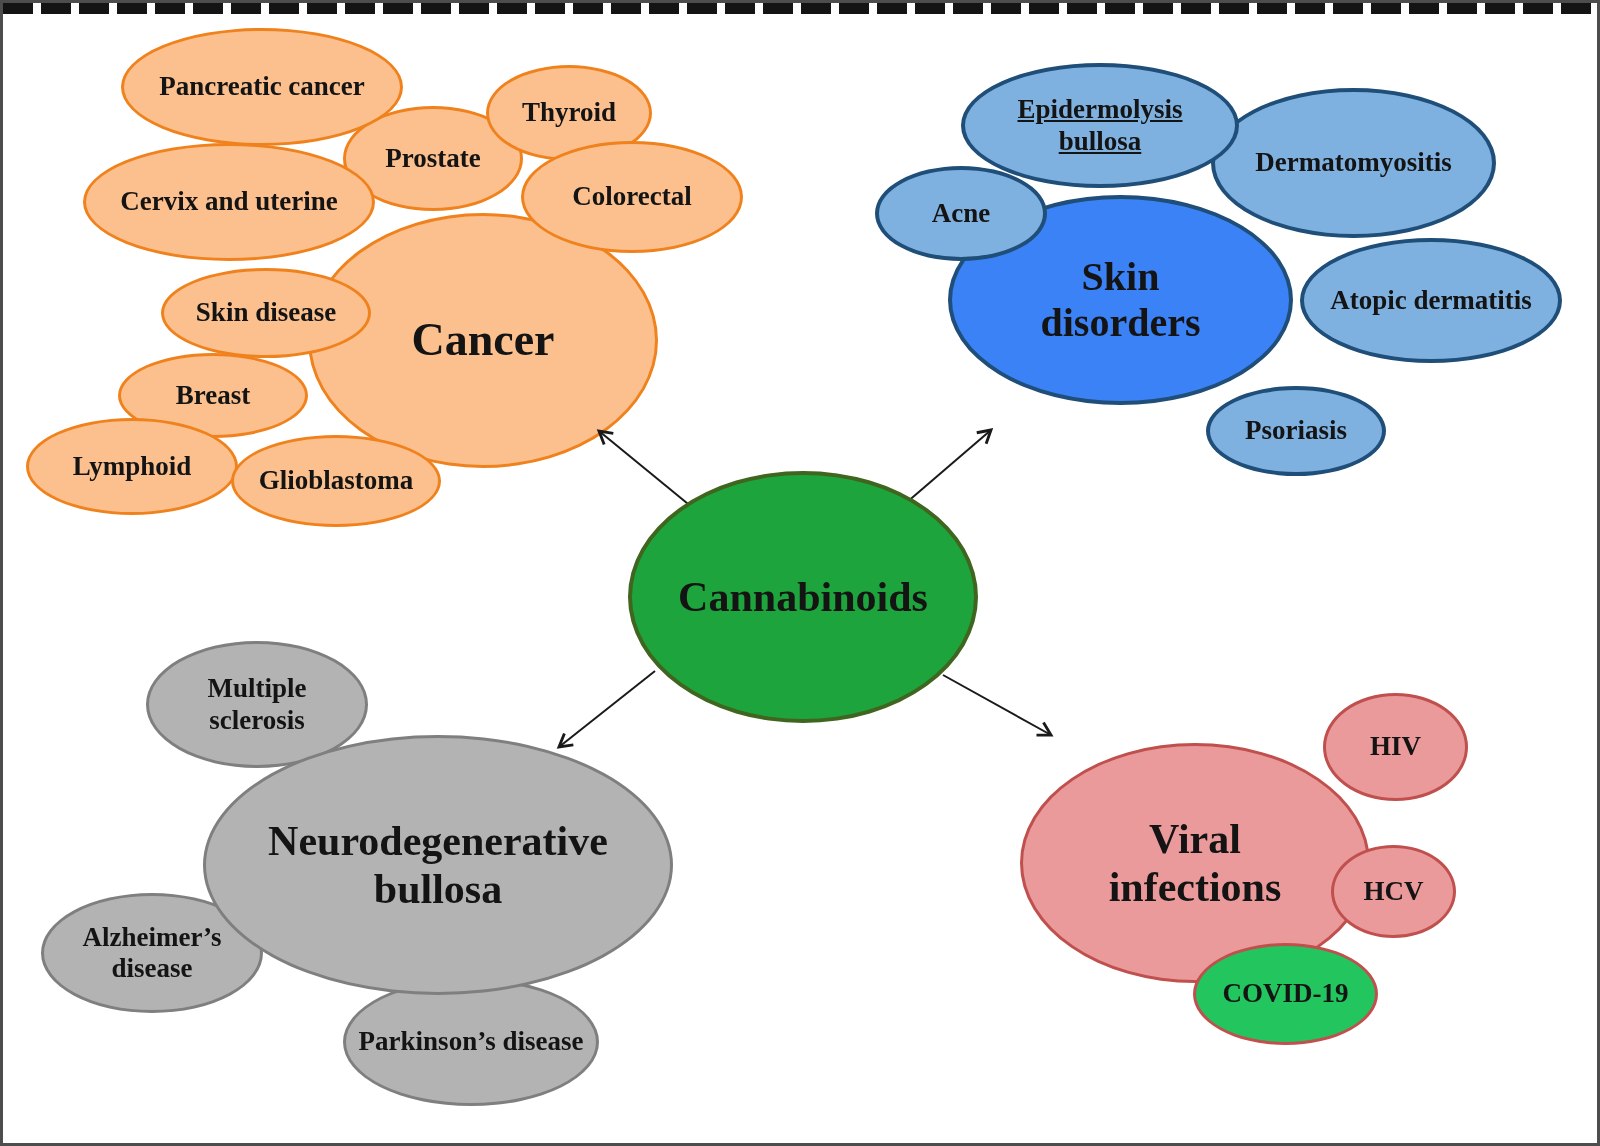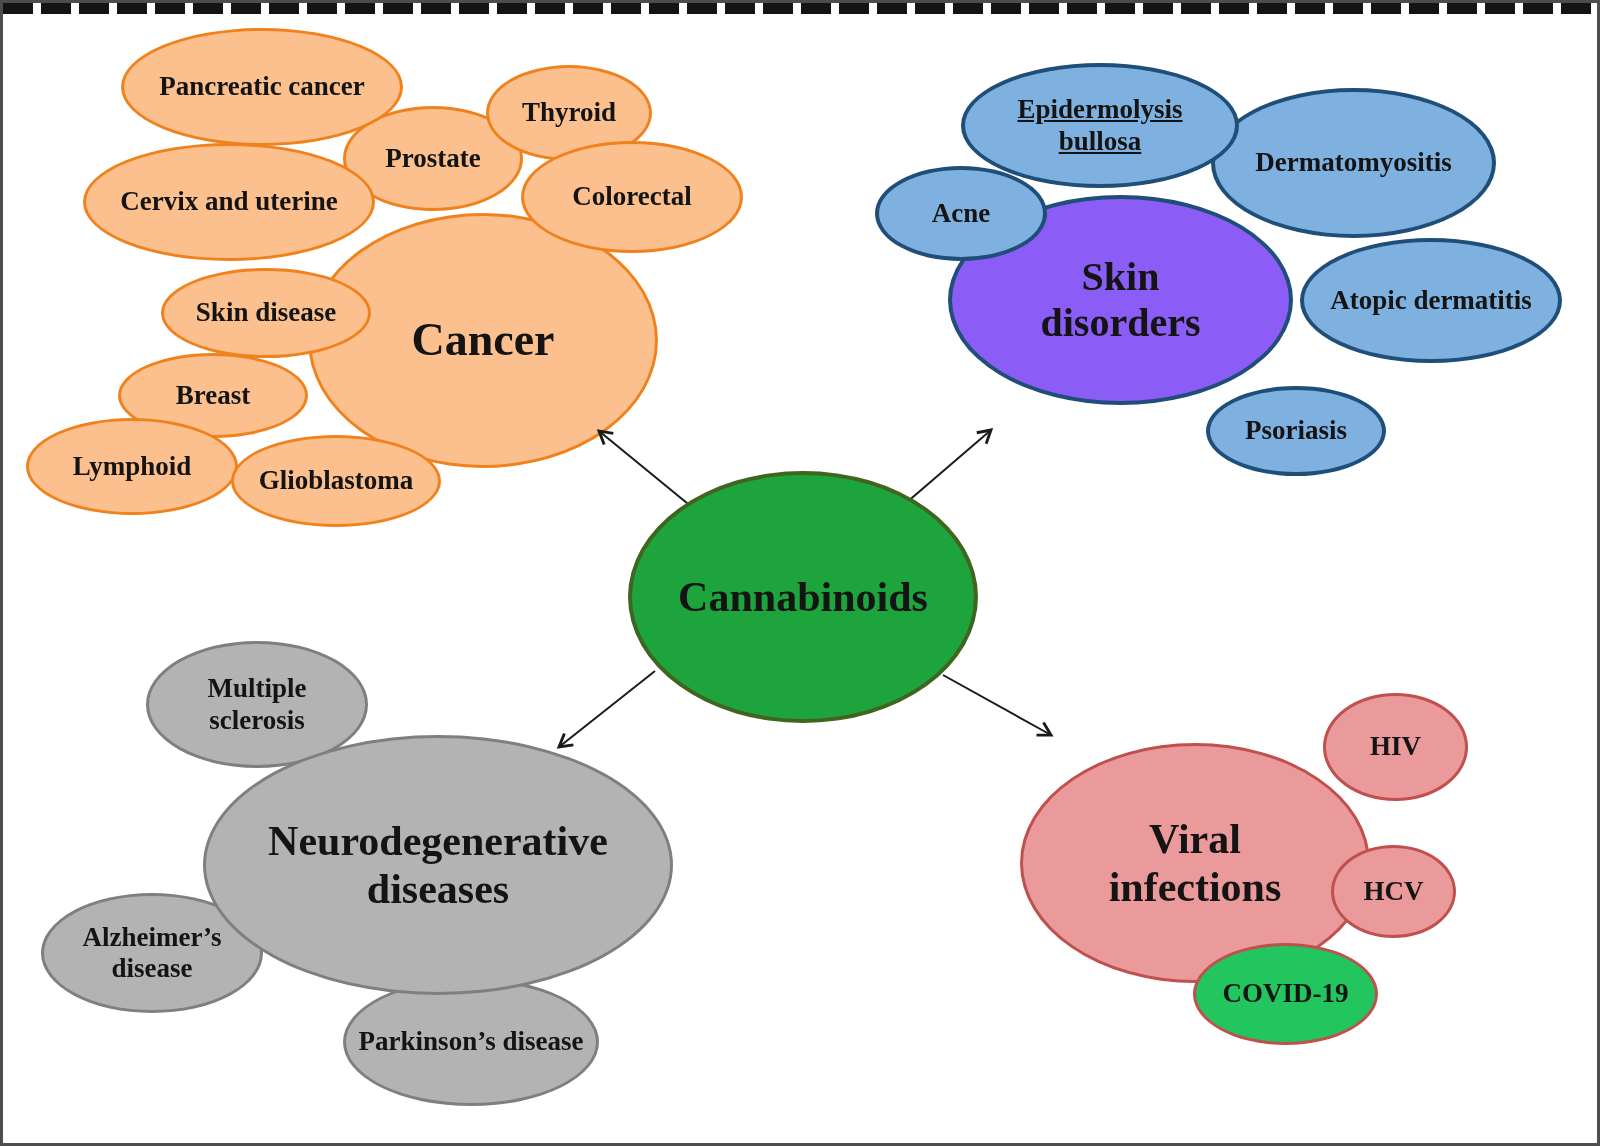--- a/index.html
+++ b/index.html
@@ -67,37 +67,37 @@
   <div class="node sat" style="left: 158px; top: 265px; width: 210px; height: 90px; background-color: rgb(251, 192, 142); border-color: rgb(240, 130, 30);">Skin disease</div>
 
   <div class="node sat" style="left: 115px; top: 350px; width: 190px; height: 85px; background-color: rgb(251, 192, 142); border-color: rgb(240, 130, 30);">Breast</div>
 
   <div class="node sat" style="left: 23px; top: 415px; width: 212px; height: 97px; background-color: rgb(251, 192, 142); border-color: rgb(240, 130, 30);">Lymphoid</div>
 
   <div class="node sat" style="left: 228px; top: 432px; width: 210px; height: 92px; background-color: rgb(251, 192, 142); border-color: rgb(240, 130, 30);">Glioblastoma</div>
 
   <div class="node sat bw4" style="left: 1208px; top: 85px; width: 285px; height: 150px; background-color: rgb(127, 177, 224); border-color: rgb(31, 78, 121);">Dermatomyositis</div>
 
-  <div class="node main narrow bw4" style="left: 945px; top: 192px; width: 345px; height: 210px; background-color: #8b5cf6; border-color: rgb(31, 78, 121);">Skin disorders</div>
+  <div class="node main narrow bw4" style="left: 945px; top: 192px; width: 345px; height: 210px; background-color: #3b82f6; border-color: rgb(31, 78, 121);">Skin disorders</div>
 
   <div class="node sat bw4" style="left: 958px; top: 60px; width: 278px; height: 125px; background-color: rgb(127, 177, 224); border-color: rgb(31, 78, 121); text-decoration: underline;">Epidermolysis bullosa</div>
 
   <div class="node sat bw4" style="left: 872px; top: 163px; width: 172px; height: 95px; background-color: rgb(127, 177, 224); border-color: rgb(31, 78, 121);">Acne</div>
 
   <div class="node sat bw4" style="left: 1297px; top: 235px; width: 262px; height: 125px; background-color: rgb(127, 177, 224); border-color: rgb(31, 78, 121);">Atopic dermatitis</div>
 
   <div class="node sat bw4" style="left: 1203px; top: 383px; width: 180px; height: 90px; background-color: rgb(127, 177, 224); border-color: rgb(31, 78, 121);">Psoriasis</div>
 
   <div class="node sat" style="left: 143px; top: 638px; width: 222px; height: 127px; background-color: rgb(179, 179, 179); border-color: rgb(127, 127, 127);">Multiple sclerosis</div>
 
   <div class="node sat" style="left: 38px; top: 890px; width: 222px; height: 120px; background-color: rgb(179, 179, 179); border-color: rgb(127, 127, 127);">Alzheimer’s disease</div>
 
   <div class="node sat" style="left: 340px; top: 975px; width: 256px; height: 128px; background-color: rgb(179, 179, 179); border-color: rgb(127, 127, 127);">Parkinson’s disease</div>
 
-  <div class="node main f42" style="left: 200px; top: 732px; width: 470px; height: 260px; background-color: rgb(179, 179, 179); border-color: rgb(127, 127, 127);">Neurodegenerative diseases</div>
+  <div class="node main f42" style="left: 200px; top: 732px; width: 470px; height: 260px; background-color: rgb(179, 179, 179); border-color: rgb(127, 127, 127);">Neurodegenerative bullosa</div>
 
   <div class="node main f42 narrow" style="left: 1017px; top: 740px; width: 350px; height: 240px; background-color: rgb(234, 154, 155); border-color: rgb(192, 80, 77);">Viral infections</div>
 
   <div class="node sat" style="left: 1320px; top: 690px; width: 145px; height: 108px; background-color: rgb(234, 154, 155); border-color: rgb(192, 80, 77);">HIV</div>
 
   <div class="node sat" style="left: 1328px; top: 842px; width: 125px; height: 93px; background-color: rgb(234, 154, 155); border-color: rgb(192, 80, 77);">HCV</div>
 
   <div class="node sat" style="left: 1190px; top: 940px; width: 185px; height: 102px; background-color: #22c55e; border-color: rgb(192, 80, 77);">COVID-19</div>
 
   <svg id="arrows" viewBox="0 0 1600 1146">

